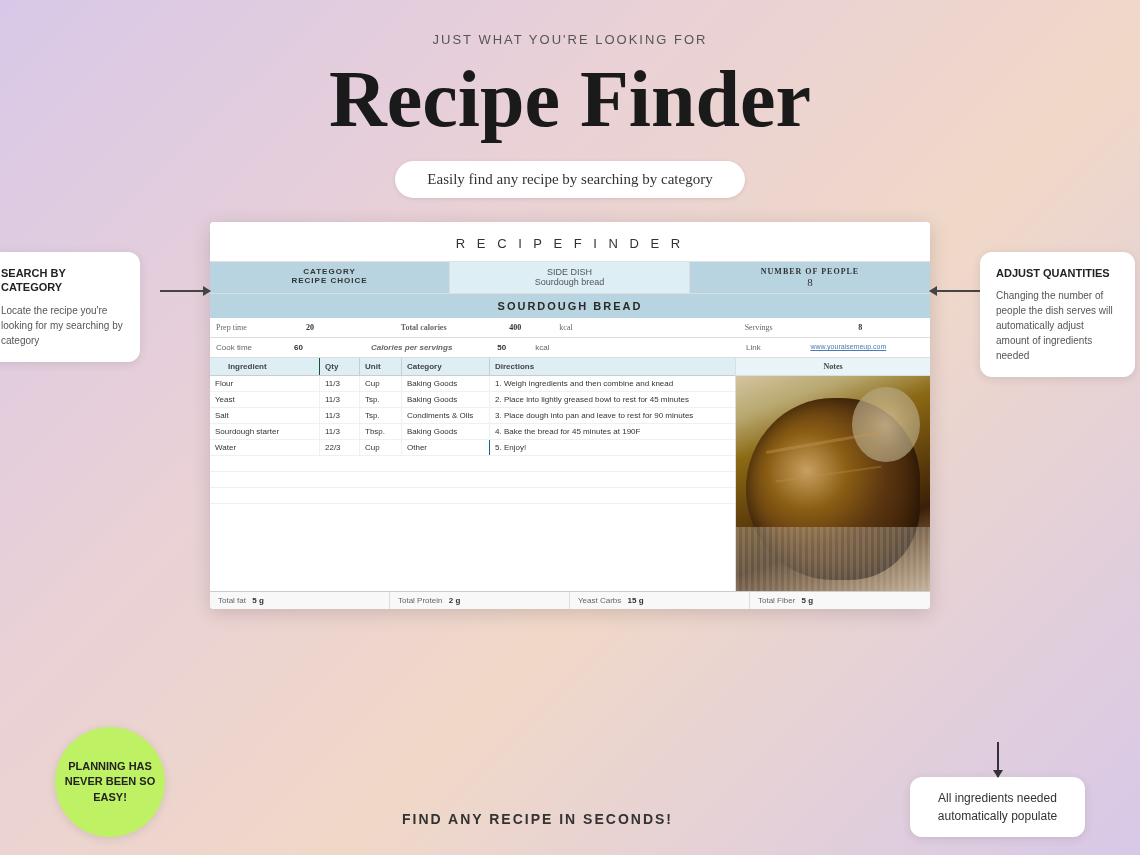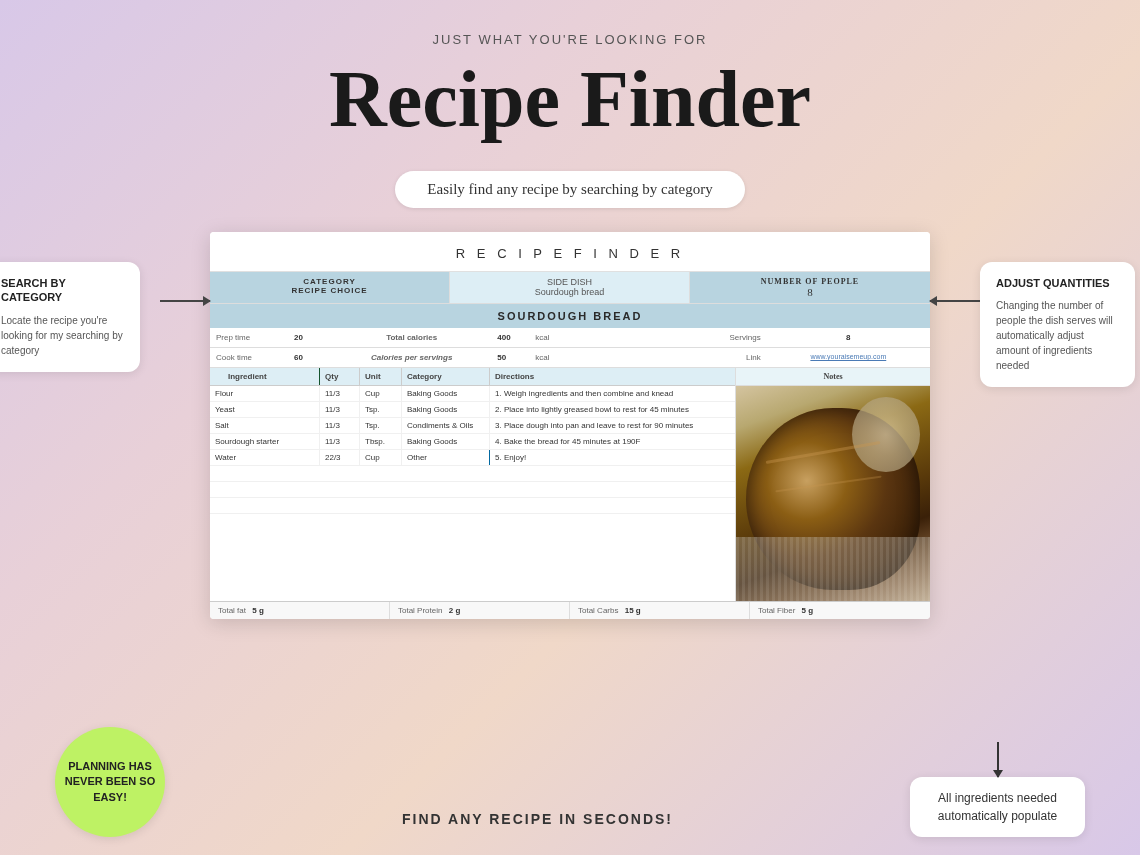--- a/index.html
+++ b/index.html
@@ -26,21 +26,21 @@
       color: #555;
       margin-bottom: 8px;
     }
 
     .main-title {
       font-size: 80px;
       font-weight: 700;
       color: #1a1a1a;
       font-family: 'Georgia', serif;
       line-height: 1.1;
-      margin-bottom: 28px;
+      margin-bottom: 18px;
     }
 
     .tagline-pill {
       display: inline-block;
       background: white;
       border-radius: 25px;
       padding: 10px 32px;
       font-size: 15px;
       color: #333;
       box-shadow: 0 1px 4px rgba(0,0,0,0.1);
@@ -270,21 +270,21 @@
       <div class="ss-number-cell">
         <div class="ss-number-label">
           <span>NUMBER OF PEOPLE</span>
         </div>
         <div class="ss-number-value">8</div>
       </div>
     </div>
 
     <div class="recipe-name-row">SOURDOUGH BREAD</div>
 
-    <div style="display:grid; grid-template-columns: 80px 40px 1fr 40px 1fr 70px 1fr; font-size:8px; font-family:Liberation Sans, sans-serif; border-bottom:1px solid #ddd; padding: 3px 0;">
+    <div style="display:grid; grid-template-columns: 80px 40px 1fr 40px 1fr 70px 1fr; font-size:8px; font-family:Liberation Serif, serif; border-bottom:1px solid #ddd; padding: 3px 0; gap: 12px;">
       <div style="padding:2px 6px; color:#666;">Prep time</div>
       <div style="padding:2px 4px; color:#333; font-weight:bold;">20</div>
       <div style="padding:2px 6px; color:#666; text-align:center; font-weight:bold;">Total calories</div>
       <div style="padding:2px 4px; color:#333; font-weight:bold;">400</div>
       <div style="padding:2px 2px; color:#666;">kcal</div>
       <div style="padding:2px 6px; color:#666; text-align:right;">Servings</div>
       <div style="padding:2px 4px; color:#333; font-weight:bold; text-align:center;">8</div>
     </div>
     <div style="display:grid; grid-template-columns: 80px 40px 1fr 40px 1fr 70px 1fr; font-size:8px; font-family:Arial,sans-serif; border-bottom:1px solid #ddd; padding: 3px 0;">
       <div style="padding:2px 6px; color:#666;">Cook time</div>
@@ -367,21 +367,21 @@
     <div style="display:grid; grid-template-columns: 1fr 1fr 1fr 1fr; border-top:1px solid #ccc; font-family:Arial,sans-serif; font-size:8px; background:#f8f8f8;">
       <div style="padding:4px 8px; border-right:1px solid #ddd;">
         <span style="color:#666;">Total fat</span>
         <span style="color:#333; font-weight:bold; margin-left:4px;">5 g</span>
       </div>
       <div style="padding:4px 8px; border-right:1px solid #ddd;">
         <span style="color:#666;">Total Protein</span>
         <span style="color:#333; font-weight:bold; margin-left:4px;">2 g</span>
       </div>
       <div style="padding:4px 8px; border-right:1px solid #ddd;">
-        <span style="color:#666;">Total Carbs</span>
+        <span style="color:#666;">Yeast Carbs</span>
         <span style="color:#333; font-weight:bold; margin-left:4px;">15 g</span>
       </div>
       <div style="padding:4px 8px;">
         <span style="color:#666;">Total Fiber</span>
         <span style="color:#333; font-weight:bold; margin-left:4px;">5 g</span>
       </div>
     </div>
   </div>
 
   <div style="width: 50px; height: 2px; background: #444; flex-shrink: 0; margin-top: 68px; position: relative;">

